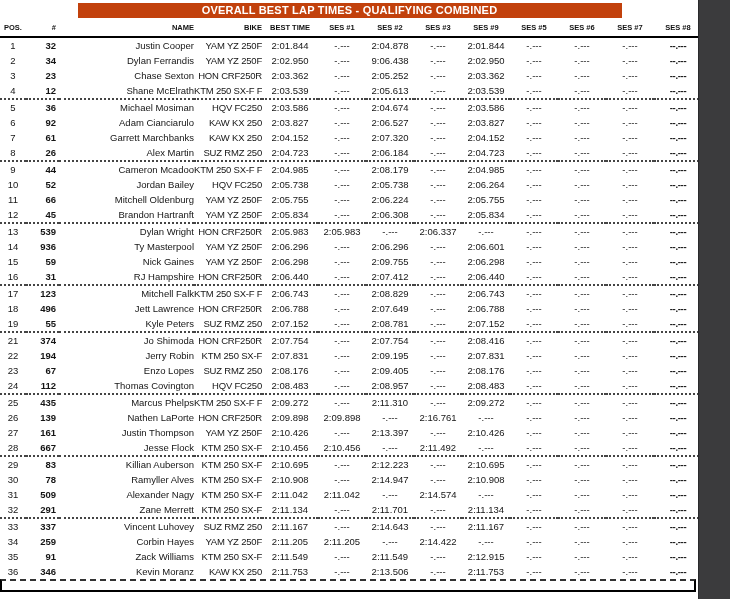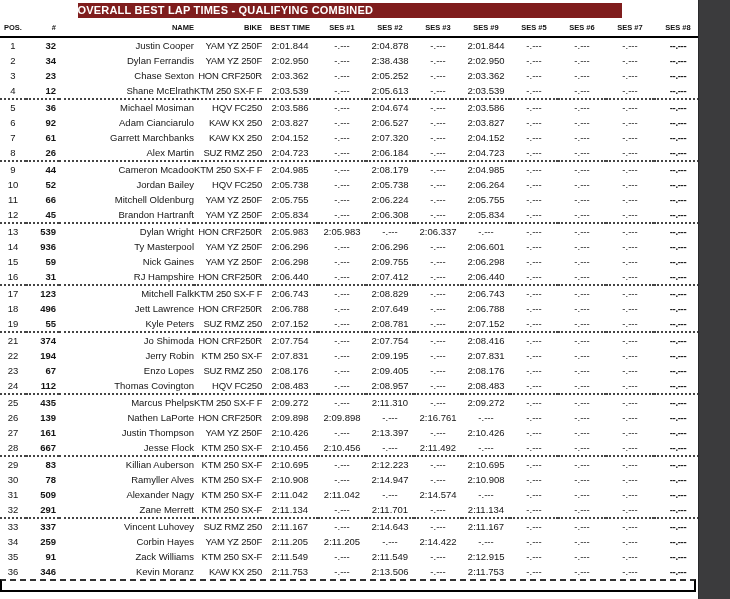--- a/index.html
+++ b/index.html
@@ -6,22 +6,22 @@
   .page {
     position:relative; width:730px; height:599px; overflow:hidden;
     background:#ffffff; font-family:"Liberation Sans", sans-serif; color:#111;
   }
   .right-strip {
     position:absolute; top:0; right:0; width:31px; height:599px;
     background:#3b3b3d; border-left:1px solid #2a2a2c;
   }
   .sheet { position:absolute; top:0; left:0; width:699px; }
   .title-bar {
-    width:544px; margin:3px auto 2px auto; background:#7f1d1d; color:#ffffff;
-    font-size:11px; font-weight:bold; text-align:left; padding:1px 0 2px 0;
+    width:544px; margin:3px auto 2px auto; background:#c2410c; color:#ffffff;
+    font-size:11px; font-weight:bold; text-align:center; padding:1px 0 2px 0;
     letter-spacing:0.2px;
   }
   table.laps { border-collapse:collapse; table-layout:fixed; width:696px; margin:0; }
   table.laps thead th {
     font-size:7.5px; font-weight:bold; color:#111; padding:3px 0 4px 0;
     border-bottom:2.5px solid #000; white-space:nowrap;margin-left:20px;
   }
   table.laps tbody td {
     font-size:9.5px; height:15px; padding:0; white-space:nowrap; overflow:hidden;
     vertical-align:middle; color:#151515;
@@ -85,21 +85,21 @@
             <td class="c11 empty-time">-.---</td>
             <td class="c12 empty-time">--.---</td>
           </tr>
           <tr>
             <td class="c0">2</td>
             <td class="c1">34</td>
             <td class="c2">Dylan Ferrandis</td>
             <td class="c3">YAM YZ 250F</td>
             <td class="c4">2:02.950</td>
             <td class="c5 empty-time">-.---</td>
-            <td class="c6">2:38.438</td>
+            <td class="c6">9:06.438</td>
             <td class="c7 empty-time">-.---</td>
             <td class="c8">2:02.950</td>
             <td class="c9 empty-time">-.---</td>
             <td class="c10 empty-time">-.---</td>
             <td class="c11 empty-time">-.---</td>
             <td class="c12 empty-time">--.---</td>
           </tr>
           <tr>
             <td class="c0">3</td>
             <td class="c1">23</td>

